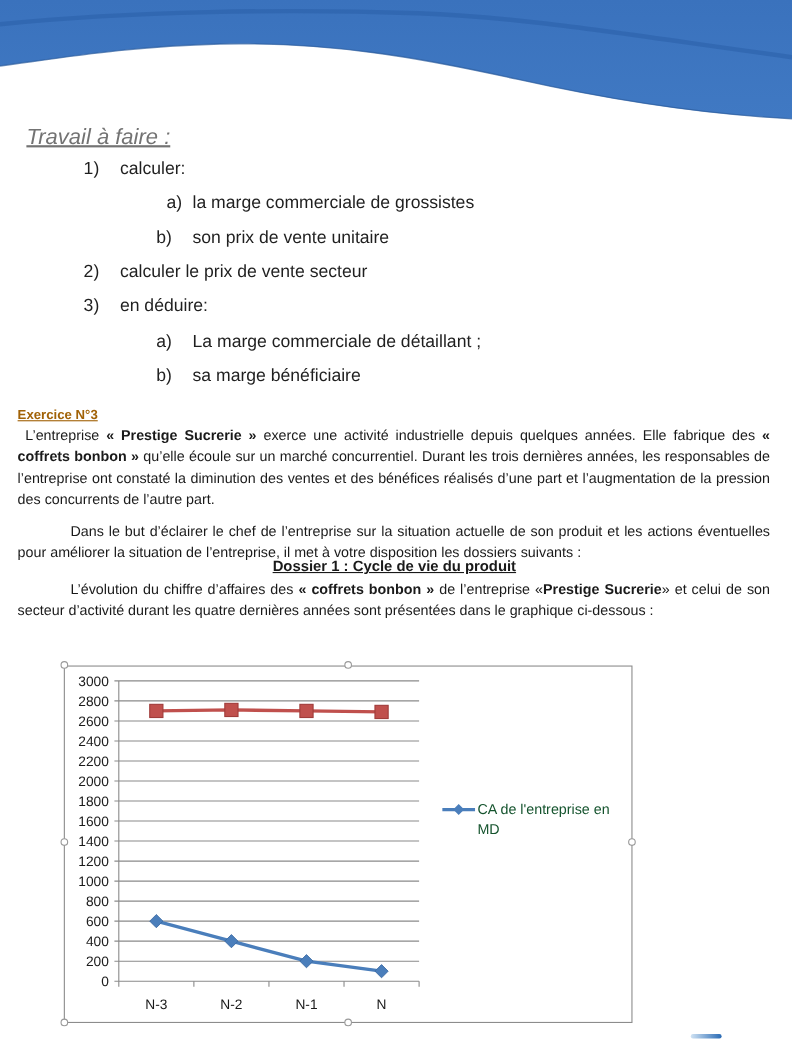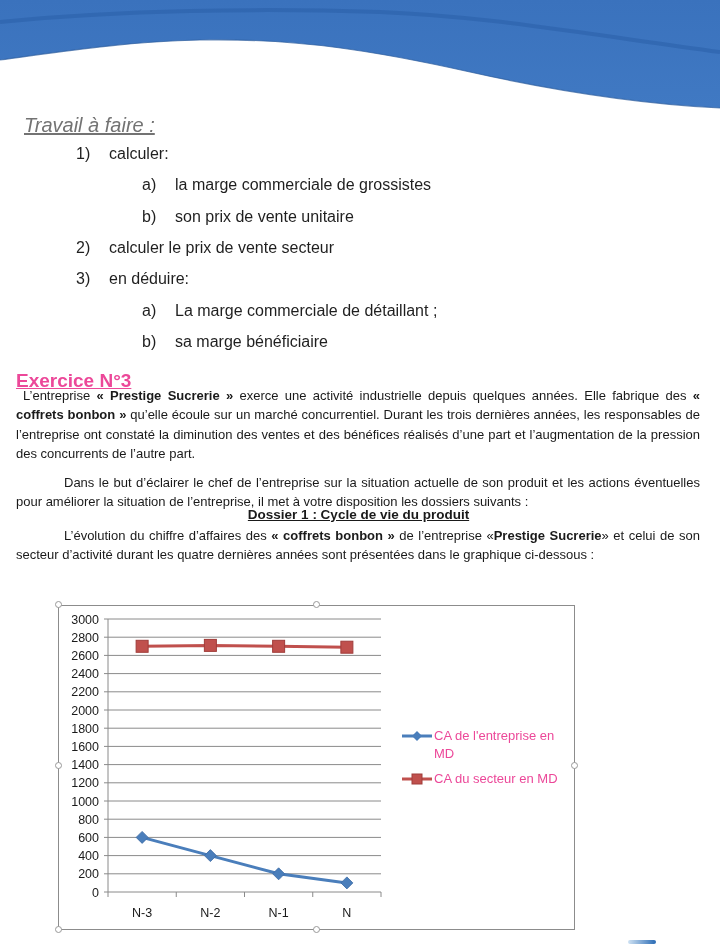--- a/index.html
+++ b/index.html
@@ -9,42 +9,42 @@
       font-family: "Liberation Sans", "DejaVu Sans", sans-serif;
     }
     .header-wave { position: absolute; left: 0; top: 0; width: 720px; height: 110px; }
     .task-title {
       position: absolute; left: 24px; top: 114px; font-size: 20px; font-style: italic;
       text-decoration: underline; color: #737373;
     }
     .task-line { position: absolute; font-size: 16px; color: #1f1f1f; white-space: nowrap; }
     .task-line .num { display: inline-block; width: 33px; }
     .ex-title {
-      position: absolute; left: 16px; top: 370px; font-size: 19px; font-weight: bold;
-      text-decoration: underline; color: #ec4899;
+      position: absolute; left: 16px; top: 370px; font-size: 12px; font-weight: bold;
+      text-decoration: underline; color: #a16207;
     }
     .para {
       position: absolute; left: 16px; width: 684px; font-size: 13px; line-height: 19.3px;
       text-align: justify; color: #1a1a1a;
     }
     .para b { font-weight: bold; }
     .dossier-title {
       position: absolute; left: 0; width: 717px; top: 507px; text-align: center;
       font-size: 13.5px; font-weight: bold; text-decoration: underline; color: #1a1a1a;
     }
     .chart-frame {
       position: absolute; left: 58px; top: 605px; width: 517px; height: 325px;
       border: 1.5px solid #8c8c8c; box-sizing: border-box; background: #fff;
     }
     .handle {
       position: absolute; width: 7px; height: 7px; border: 1px solid #999; border-radius: 50%;
       background: #fff; box-sizing: border-box;
     }
     svg.chart { position: absolute; left: 0; top: 0; }
-    .legend { position: absolute; left: 402px; top: 727px; font-size: 13px; color: #ec4899; }
+    .legend { position: absolute; left: 402px; top: 727px; font-size: 13px; color: #14532d; }
     .legend-item { position: relative; padding-left: 32px; line-height: 18px; }
     .legend-item + .legend-item { margin-top: 7px; }
     .legend-swatch { position: absolute; left: 0; top: 1px; width: 30px; height: 16px; }
     .corner-mark { position: absolute; left: 628px; top: 940px; width: 28px; height: 4px;
       border-radius: 3px; background: linear-gradient(90deg, #cfe2f3, #2a6bb5); }
   </style>
 </head>
 <body>
 
 <svg class="header-wave" viewBox="0 0 720 110" preserveAspectRatio="none">
@@ -55,21 +55,21 @@
     </linearGradient>
   </defs>
   <path d="M0,0 L720,0 L720,108 C640,104 560,92 470,72 C380,52 300,38 200,40 C120,42 60,52 0,60 Z" fill="url(#wg)"></path>
   <path d="M0,22 C120,10 260,8 380,12 C480,16 560,30 720,52" fill="none" stroke="#2a5fa8" stroke-width="4" opacity="0.55"></path>
   <path d="M0,60 C60,52 120,42 200,40 C300,38 380,52 470,72 C560,92 640,104 720,108" fill="none" stroke="#2c5c9c" stroke-width="1.2" opacity="0.7"></path>
 </svg>
 
 <div class="task-title">Travail à faire :</div>
 <div id="task-list">
     <div class="task-line" style="left: 76px; top: 145px;"><span class="num">1)</span><span>calculer:</span></div>
-    <div class="task-line" style="left: 142px; top: 176.3px;"><span class="num">a)</span><span>la marge commerciale de grossistes</span></div>
+    <div class="task-line" style="left: 142px; top: 176.3px; text-align: center;"><span class="num">a)</span><span>la marge commerciale de grossistes</span></div>
     <div class="task-line" style="left: 142px; top: 207.6px;"><span class="num">b)</span><span>son prix de vente unitaire</span></div>
     <div class="task-line" style="left: 76px; top: 238.9px;"><span class="num">2)</span><span>calculer le prix de vente secteur</span></div>
     <div class="task-line" style="left: 76px; top: 270.2px;"><span class="num">3)</span><span>en déduire:</span></div>
     <div class="task-line" style="left: 142px; top: 301.5px;"><span class="num">a)</span><span>La marge commerciale de détaillant ;</span></div>
     <div class="task-line" style="left: 142px; top: 332.8px;"><span class="num">b)</span><span>sa marge bénéficiaire</span></div>
   </div>
 
 <div class="ex-title">Exercice N°3</div>
 
 <div class="para" style="top:386px; text-indent:7px;"><span>L’entreprise </span><b>« Prestige Sucrerie »</b><span> exerce une activité industrielle depuis quelques années. Elle fabrique des </span><b>« coffrets bonbon »</b><span> qu’elle écoule sur un marché concurrentiel. Durant les trois dernières années, les responsables de l’entreprise ont constaté la diminution des ventes et des bénéfices réalisés d’une part et l’augmentation de la pression des concurrents de l’autre part.</span></div>
@@ -145,22 +145,15 @@
 
 <div class="legend">
   <div class="legend-item">
     <svg class="legend-swatch" viewBox="0 0 30 16">
       <line x1="0" y1="8" x2="30" y2="8" stroke="#4a7ebb" stroke-width="3"></line>
       <polygon points="15,3 20,8 15,13 10,8" fill="#4a7ebb"></polygon>
     </svg>
     <span>CA de l'entreprise en</span><br>
     <span>MD</span>
   </div>
-  <div class="legend-item">
-    <svg class="legend-swatch" viewBox="0 0 30 16">
-      <line x1="0" y1="8" x2="30" y2="8" stroke="#c0504d" stroke-width="3"></line>
-      <rect x="10" y="3" width="10" height="10" fill="#c0504d" stroke="#a03c3a" stroke-width="1"></rect>
-    </svg>
-    <span>CA du secteur en MD</span>
-  </div>
 </div>
 
 <div class="corner-mark"></div>
 
 </body></html>

